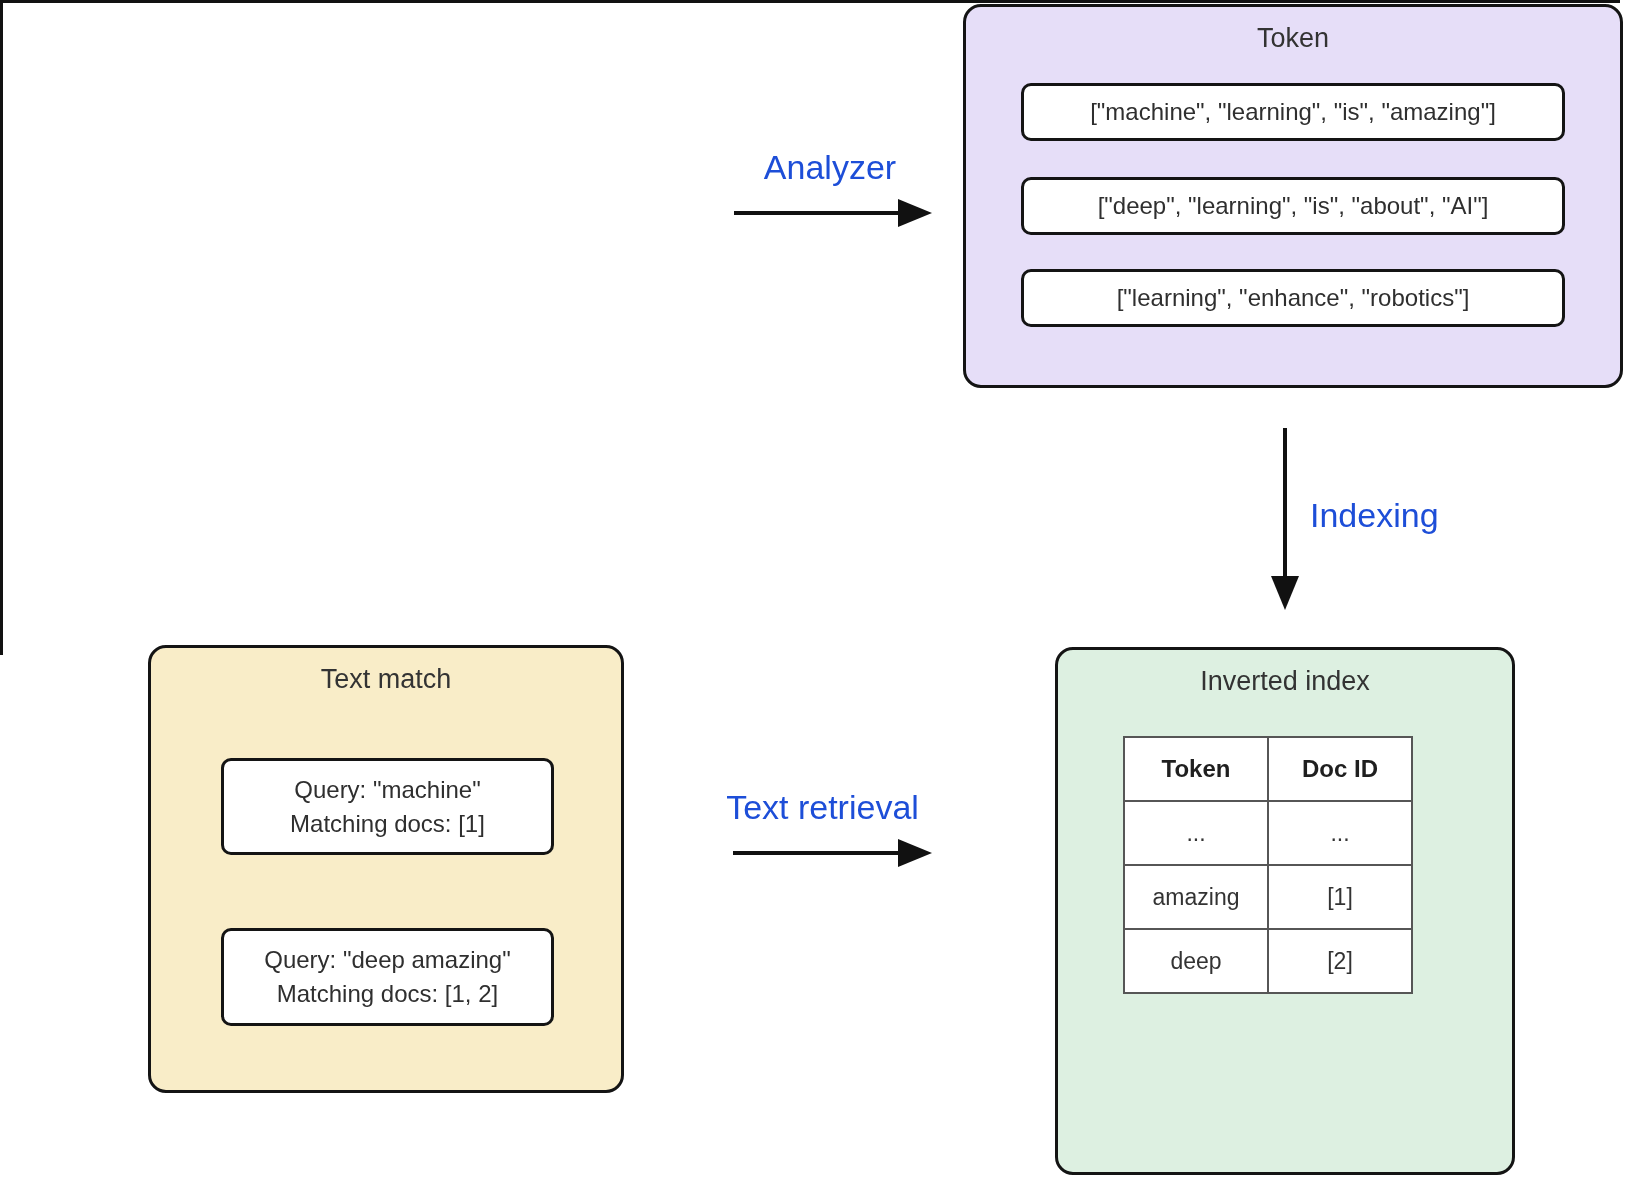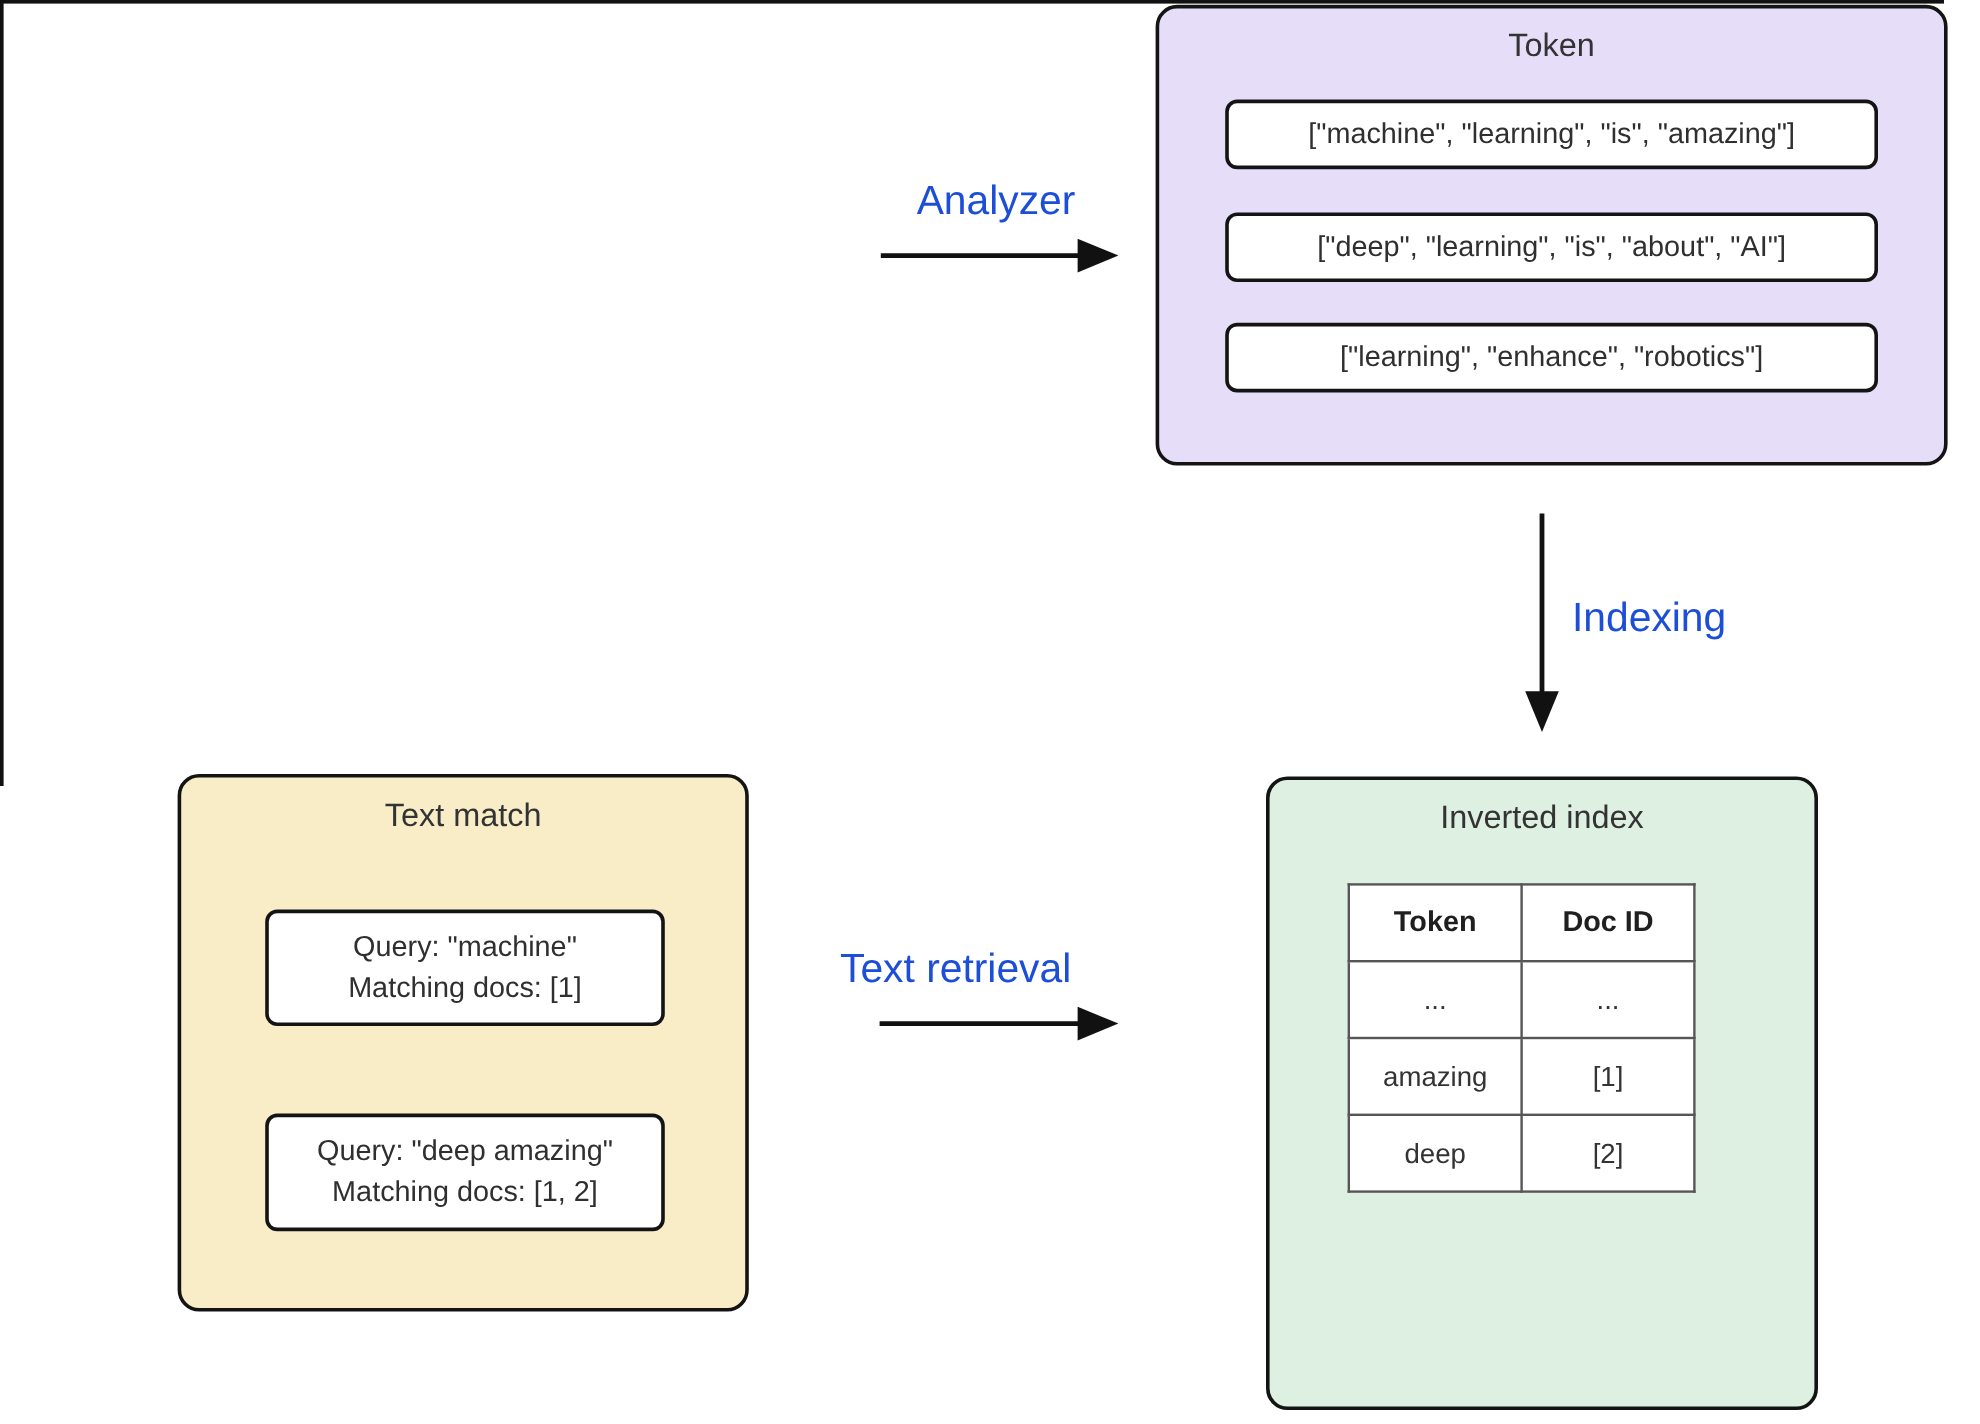--- a/index.html
+++ b/index.html
@@ -21,21 +21,21 @@
     border:3px solid #141414;border-radius:10px;box-sizing:border-box;
     display:flex;flex-direction:column;align-items:center;justify-content:center;
     font-size:24px;color:#2f2f2f;line-height:34px;
   }
   #documents-panel{left:35px;top:4px;width:630px;height:384px;background:#e9eef9;}
   #tokens-panel{left:963px;top:4px;width:660px;height:384px;background:#e6def8;}
   #text-match-panel{left:148px;top:645px;width:476px;height:448px;background:#f9edc8;}
   #inverted-index-panel{left:1055px;top:647px;width:460px;height:528px;background:#ddf0e1;}
   .arrow-label{position:absolute;font-size:34px;color:#1d4ed8;white-space:nowrap;}
   #analyzer-label{left:730px;top:148px;width:200px;text-align:center;}
-  #retrieval-label{left:700px;top:788px;width:245px;}
+  #retrieval-label{left:700px;top:788px;width:245px;text-align:center;}
   #indexing-label{left:1310px;top:496px;}
   svg.arrow-layer{position:absolute;left:0;top:0;width:1650px;height:1187px;pointer-events:none;}
   table.iix{
     position:absolute;left:65px;top:86px;width:290px;border-collapse:collapse;
     background:#fff;table-layout:fixed;
   }
   table.iix td,table.iix th{
     border:2px solid #565656;height:62px;text-align:center;vertical-align:middle;
     font-size:23px;color:#333;font-weight:400;padding:0;
   }

